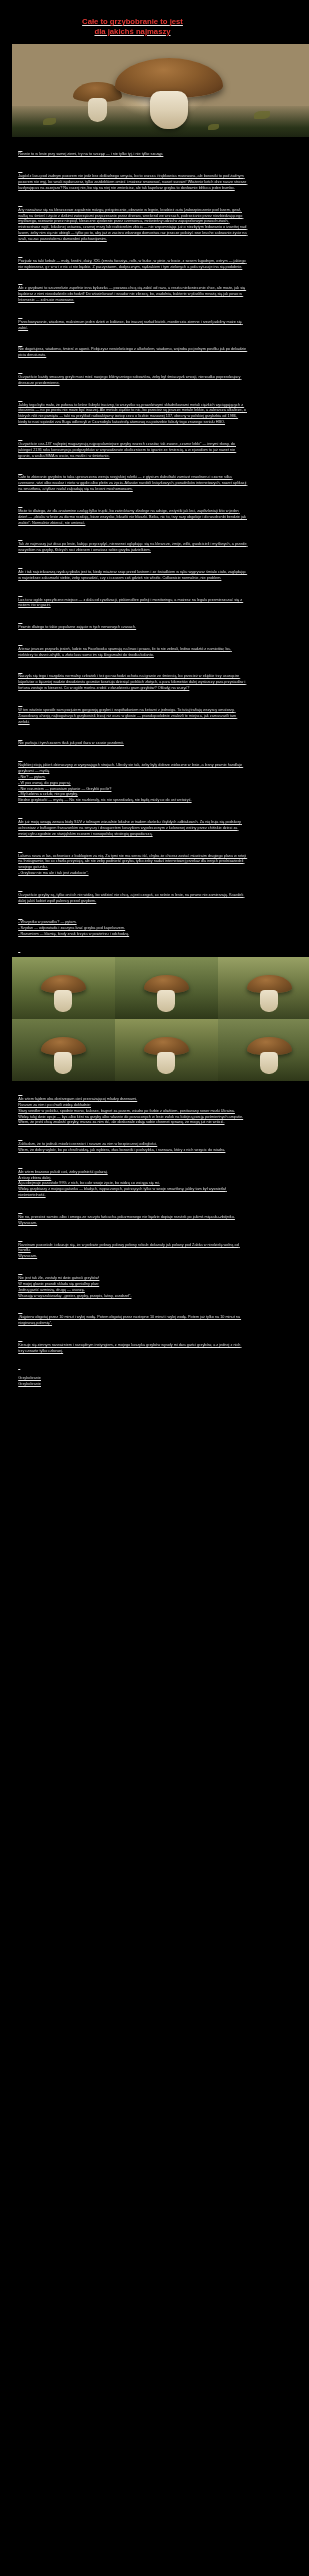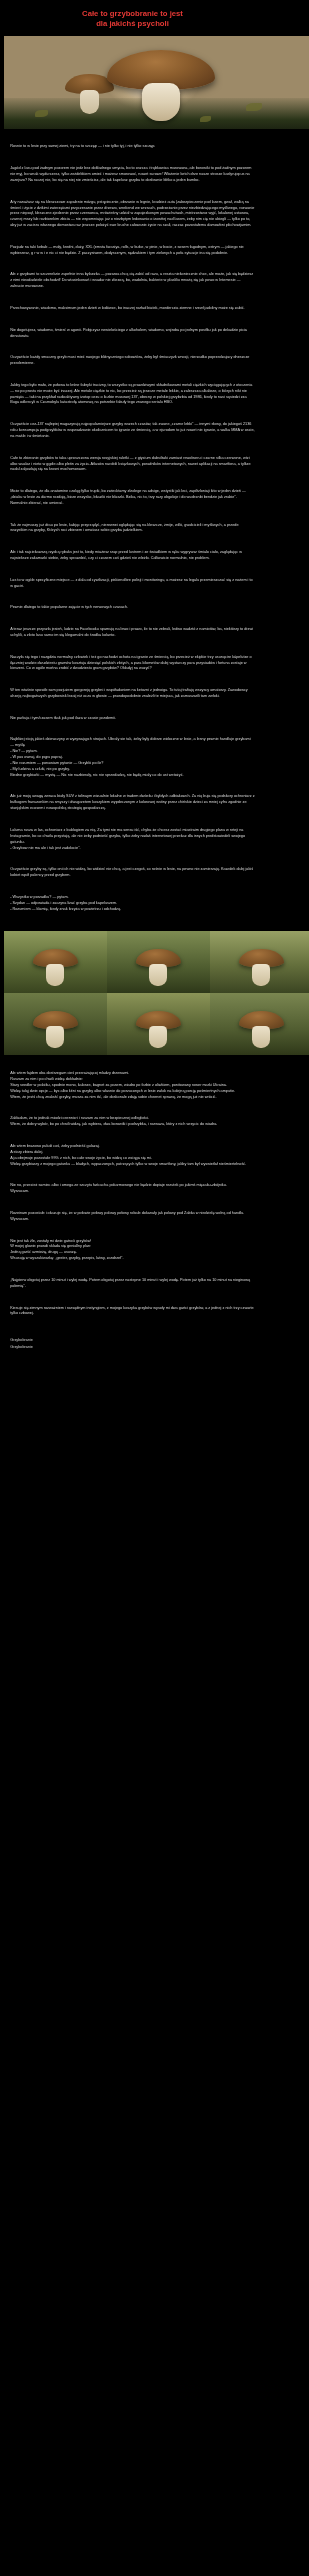--- a/index.html
+++ b/index.html
@@ -8,22 +8,23 @@
     background: #000000;
   }
   body {
     width: 309px;
     font-family: "Liberation Sans", sans-serif;
   }
   .page {
     width: 265px;
     background: #000000;
     color: #e8e8e8;
-    padding: 4px;
+    padding: 12px;
     box-sizing: border-box;
+    text-decoration: underline;
   }
   .title {
     color: #e53935;
     font-size: 7.7px;
     font-weight: bold;
     text-align: center;
     line-height: 1.25;
     padding: 5.2px 10.3px 4.1px 10.3px;
     margin: 0;
   }
@@ -156,21 +157,21 @@
     margin: 0;
   }
 </style>
 </head>
 <body>
 
 <div class="page">
 
   <h1 class="title">
     <span>Całe to grzybobranie to jest</span>
-    <span class="line2">dla jakichś psycholi</span>
+    <span class="line2">dla jakichś najmaszy</span>
   </h1>
 
   <div class="photo-block">
     <div class="photo-mush">
       <div class="ground"></div>
       <div class="cap2"></div>
       <div class="stem2"></div>
       <div class="cap"></div>
       <div class="stem"></div>
       <div class="leaf" style="left:31px;bottom:11.3px;width:13.4px;height:7.2px;"></div>

